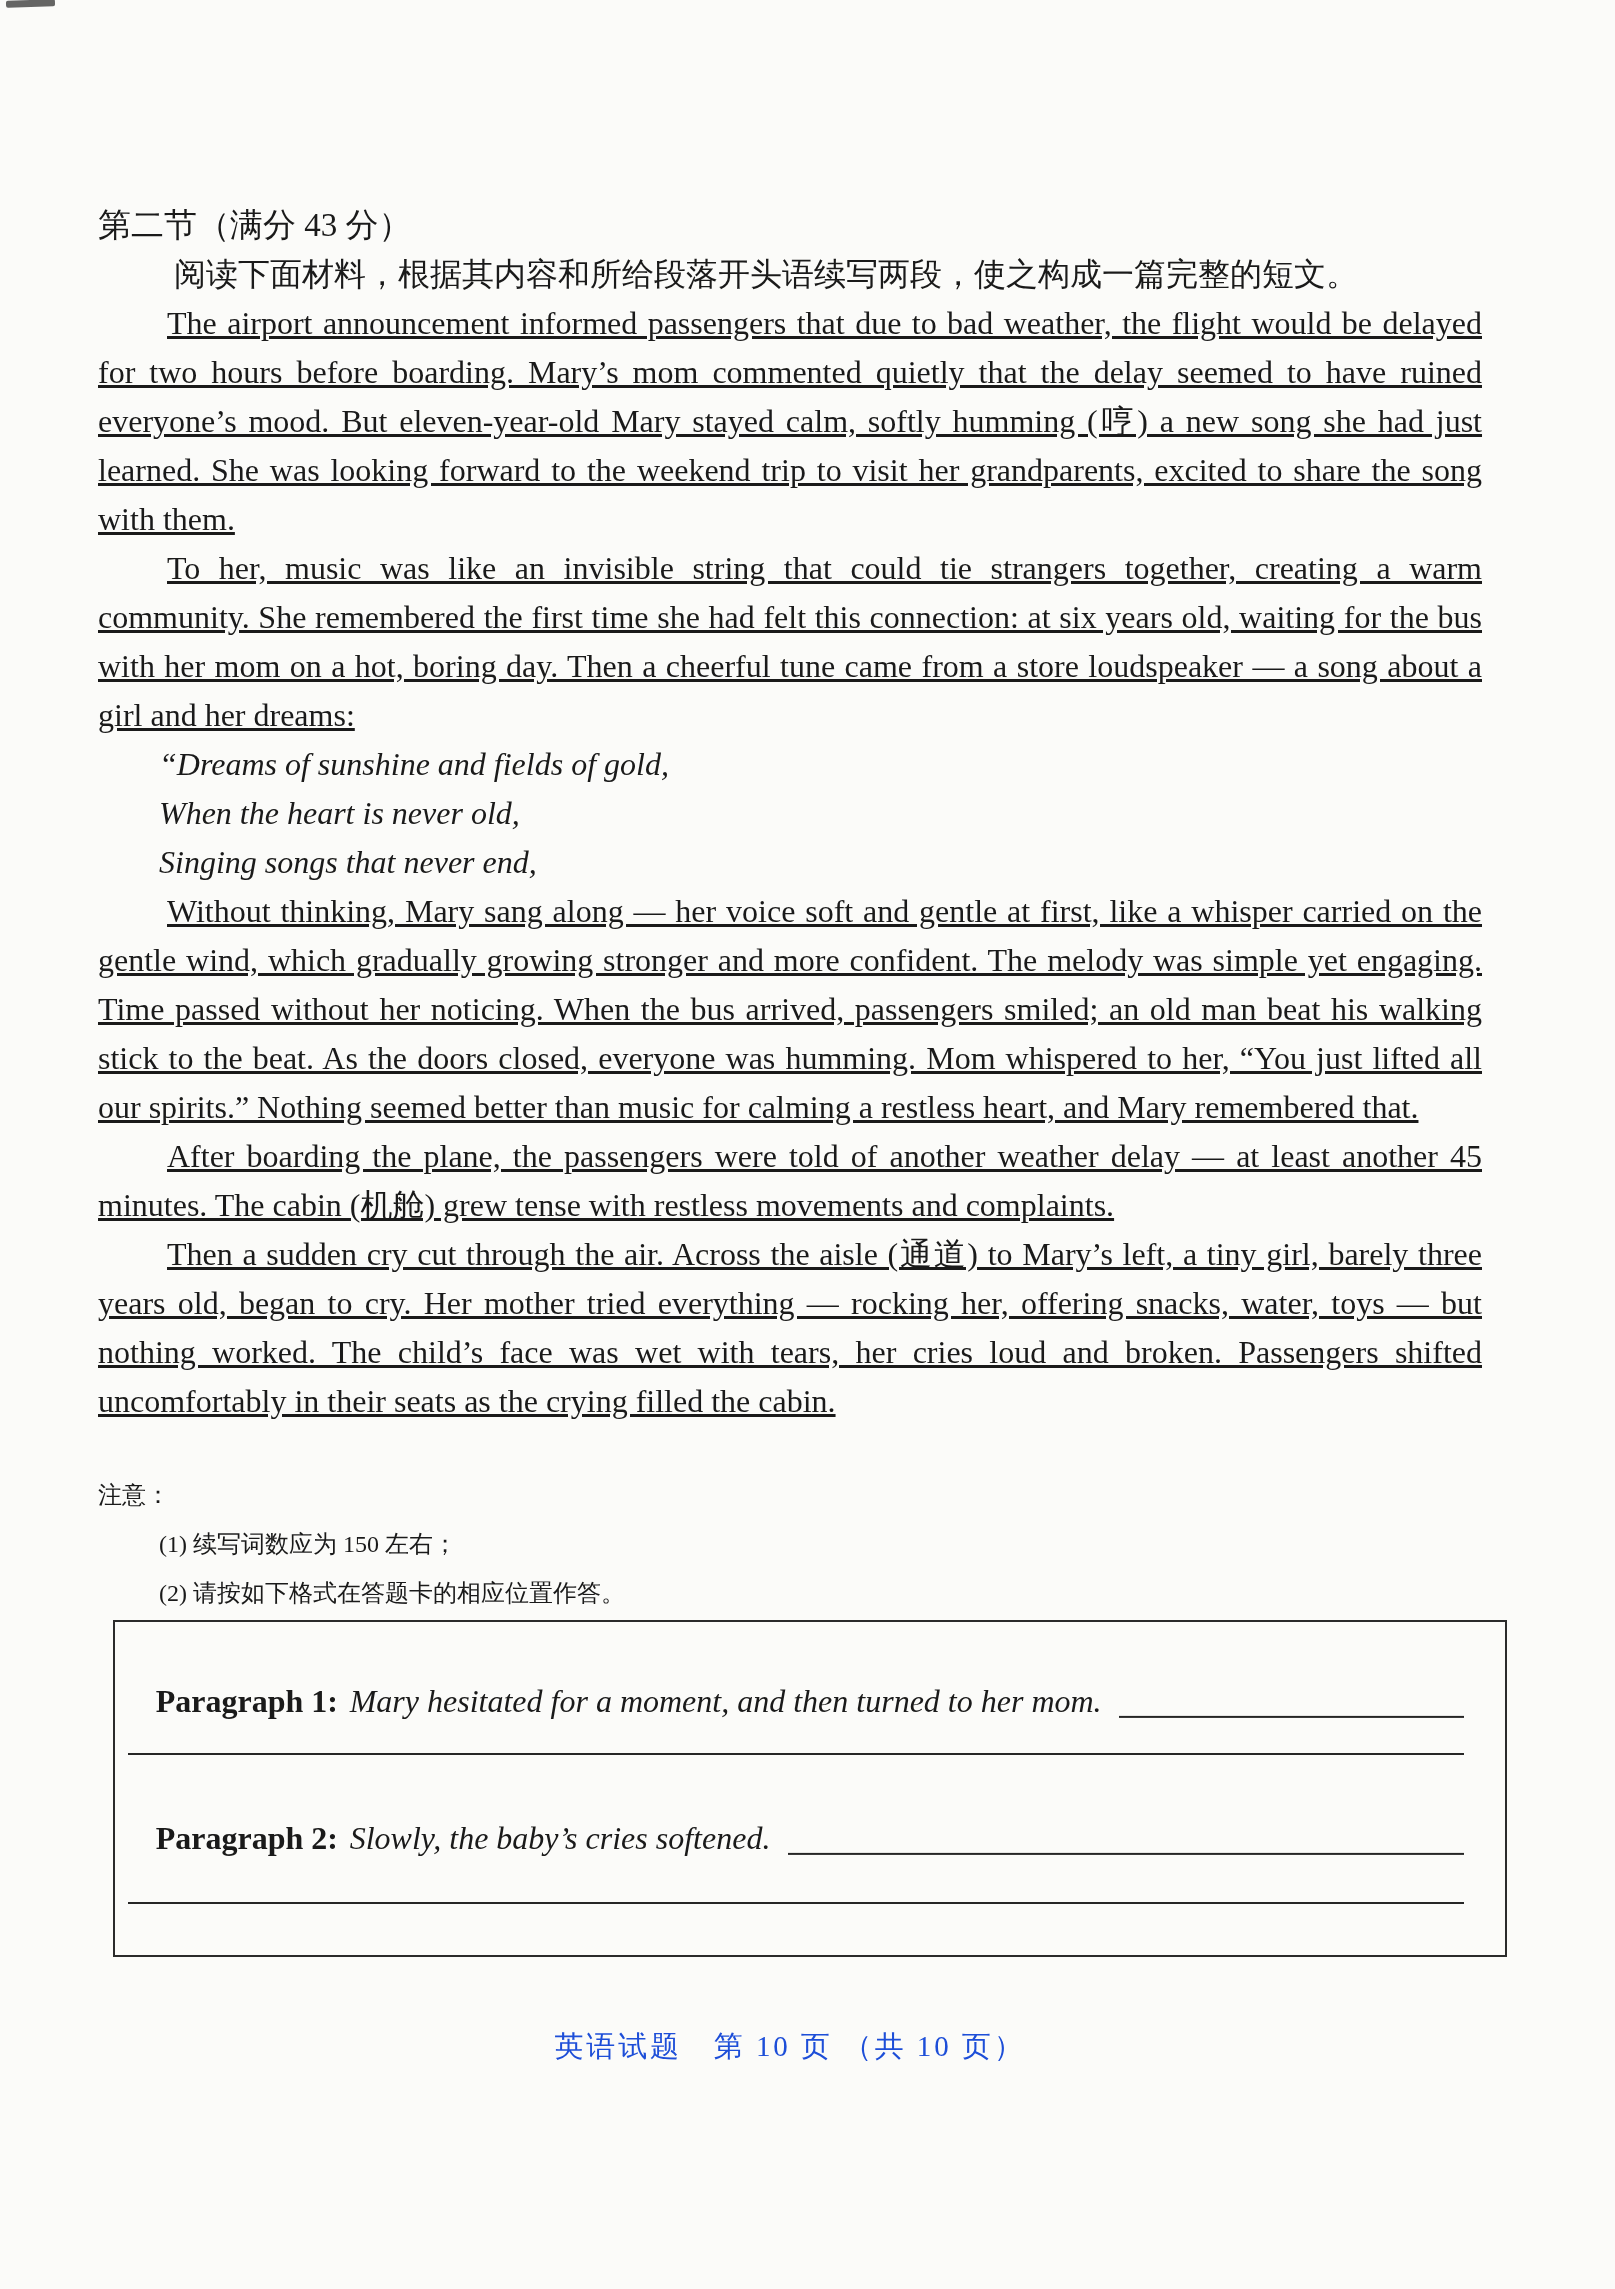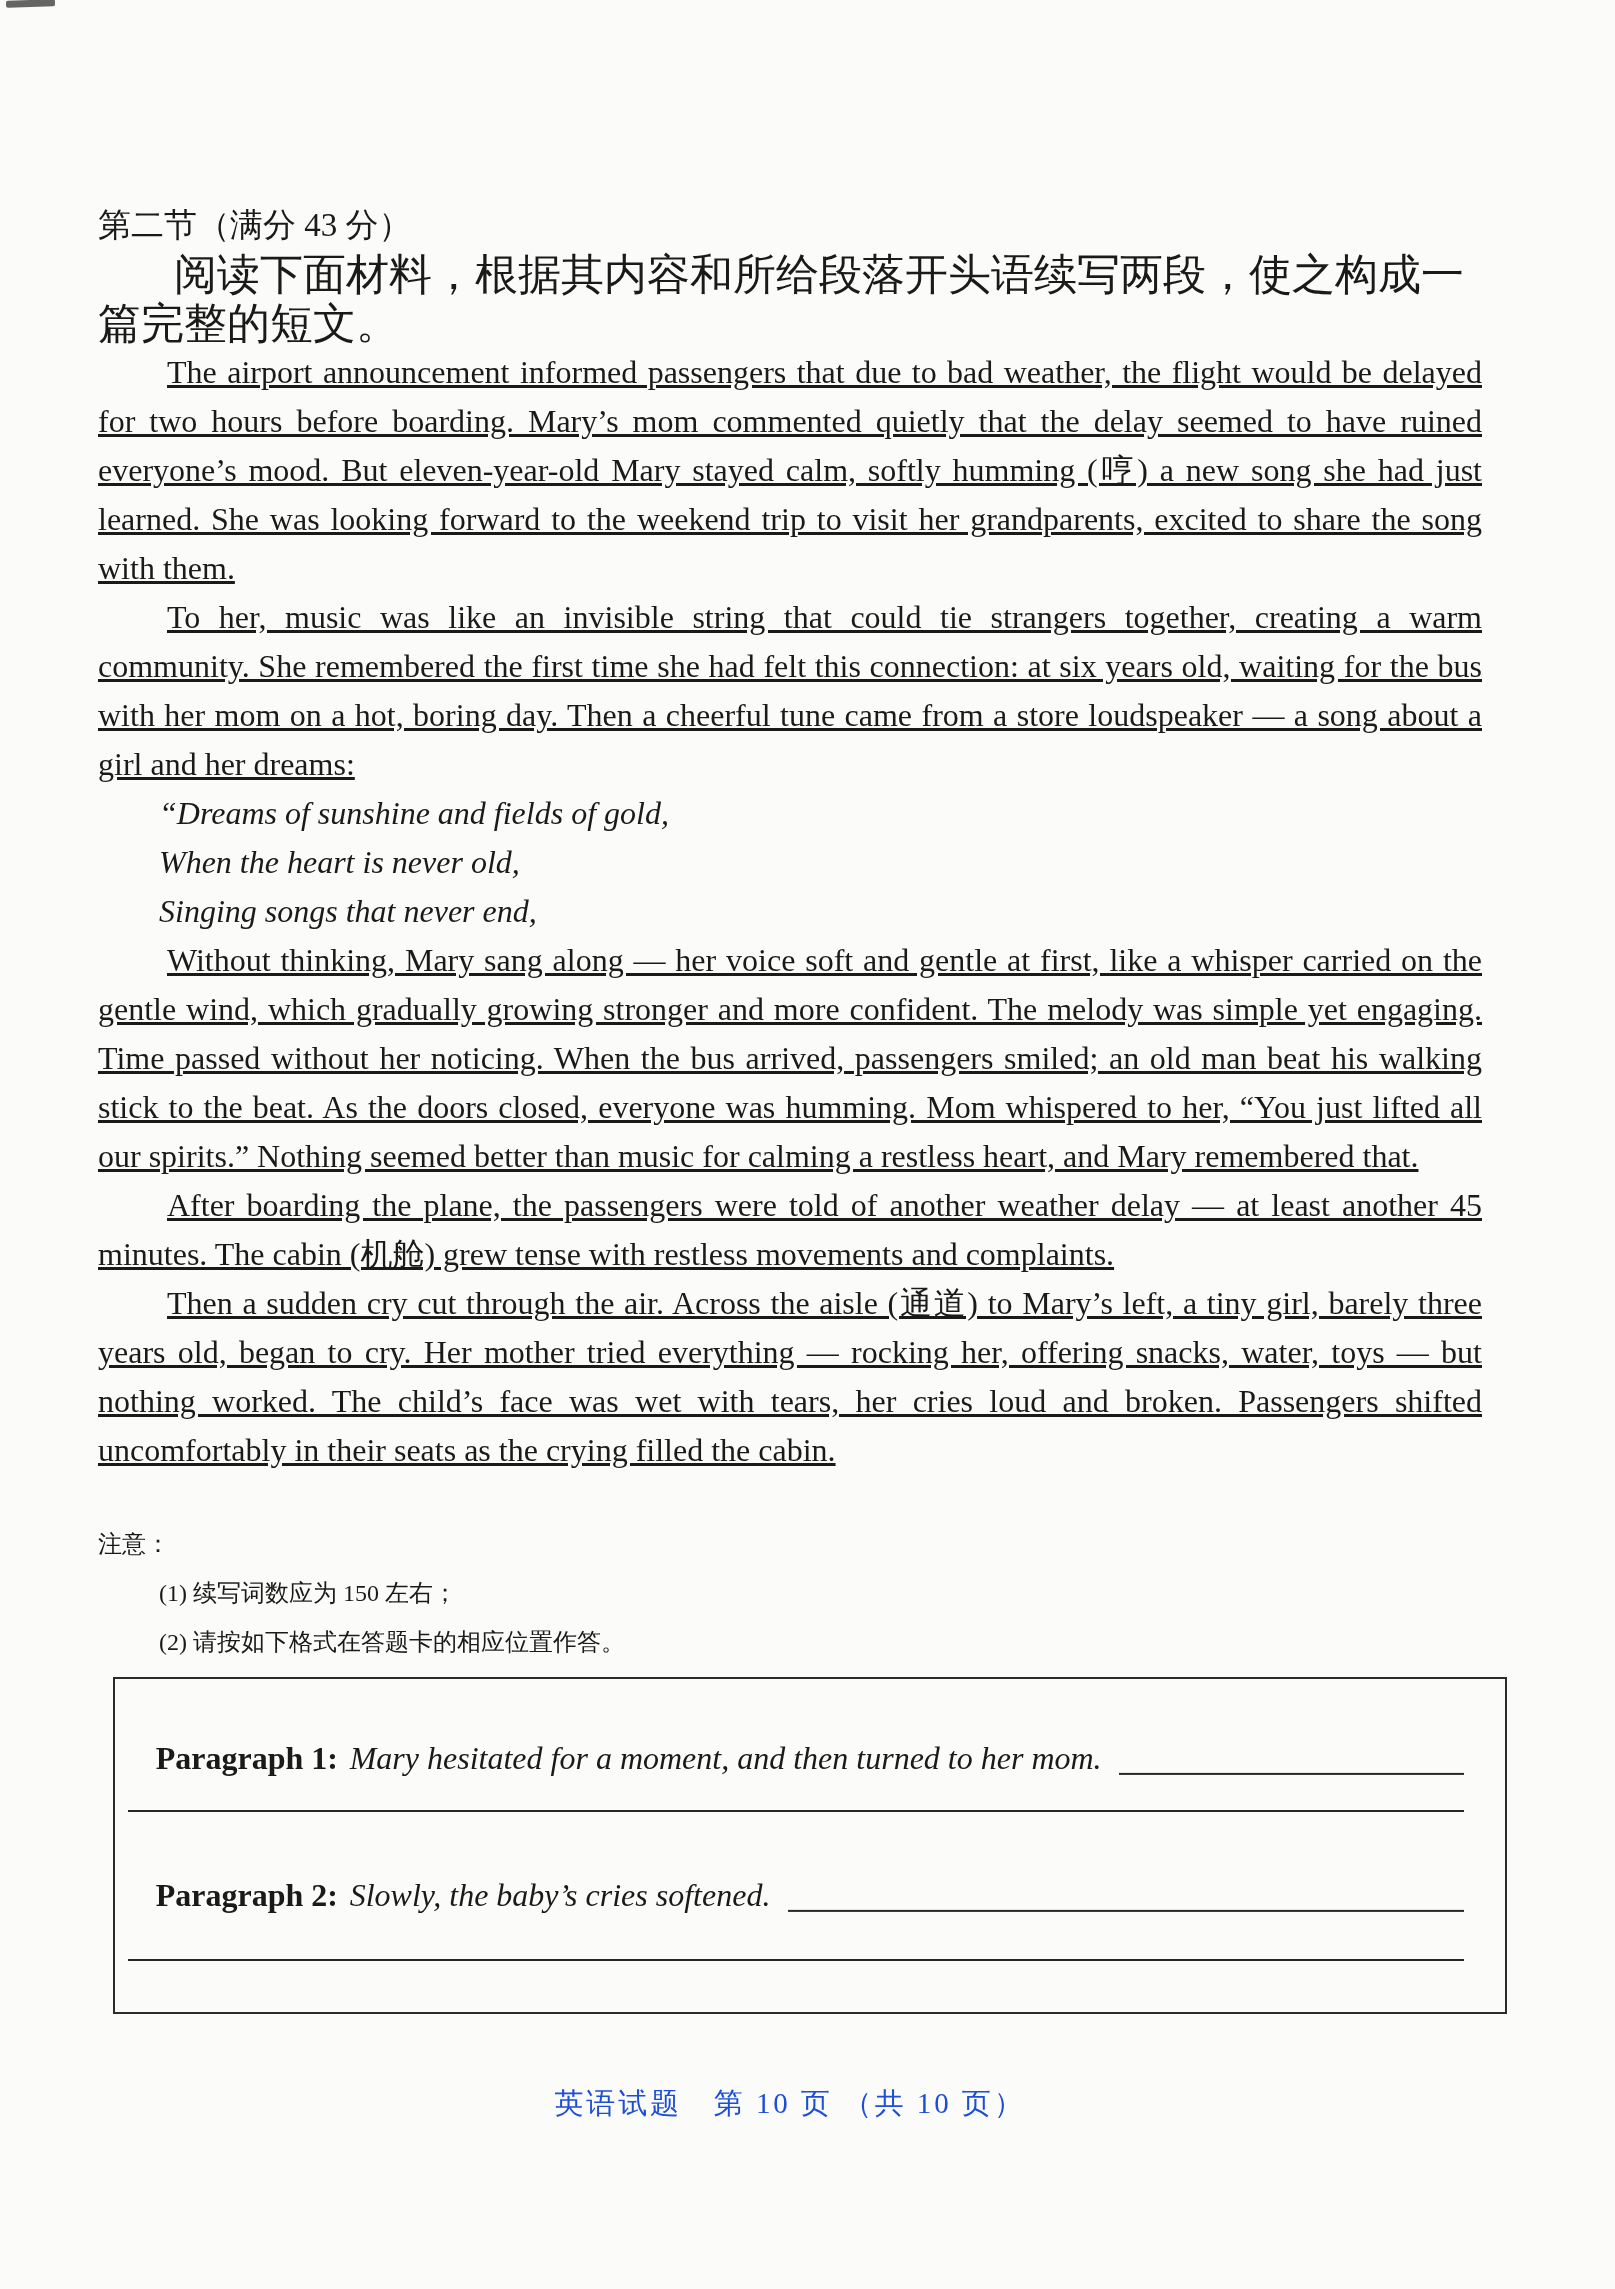--- a/index.html
+++ b/index.html
@@ -9,33 +9,33 @@
     font-family:"Liberation Serif","DejaVu Serif",serif;
     color:#1a1a1a;
   }
   .page{position:relative;width:1615px;height:2290px;overflow:hidden;}
   .corner-mark{
     position:absolute;top:0;left:5.9px;width:49px;height:6.9px;
     background:#4a4a4a;border-radius:2px;transform:rotate(-2deg);opacity:.85;
   }
   .content{position:absolute;left:98px;top:201px;width:1384px;}
   .section-title{font-size:33px;line-height:49px;}
-  .instruction{font-size:43px;line-height:49px;text-indent:76px;}
+  .instruction{font-size:32px;line-height:49px;text-indent:76px;}
   .para{
     font-size:32px;line-height:49px;
     text-align:justify;text-indent:69px;
     margin:0;
     text-decoration:underline;
   }
   .poem{font-size:32px;line-height:49px;font-style:italic;margin-left:61px;}
   .poem-line{white-space:nowrap;}
   .notes{margin-top:45px;font-size:24px;line-height:49px;}
   .note-item{padding-left:61px;}
   .answer-box{
-    margin-top:10px;margin-left:14.7px;width:1394px;
+    margin-top:2px;margin-left:14.7px;width:1394px;
     border:2.9px solid #2b2b2b;height:337px;
     box-sizing:border-box;padding:0 41px 0 41px;
   }
   .answer-row{display:flex;align-items:baseline;font-size:32px;line-height:49px;}
   .row1{margin-top:55px;}
   .row2{margin-top:59px;}
   .p-label{font-weight:bold;white-space:nowrap;}
   .p-open{font-style:italic;white-space:nowrap;margin-left:11.8px;}
   .fill-line{flex:1;margin-left:17.6px;border-bottom:2.9px solid #262626;transform:translateY(5.9px);min-width:39px;}
   .rule{border-bottom:2.9px solid #262626;margin-left:-27.4px;height:0;}

